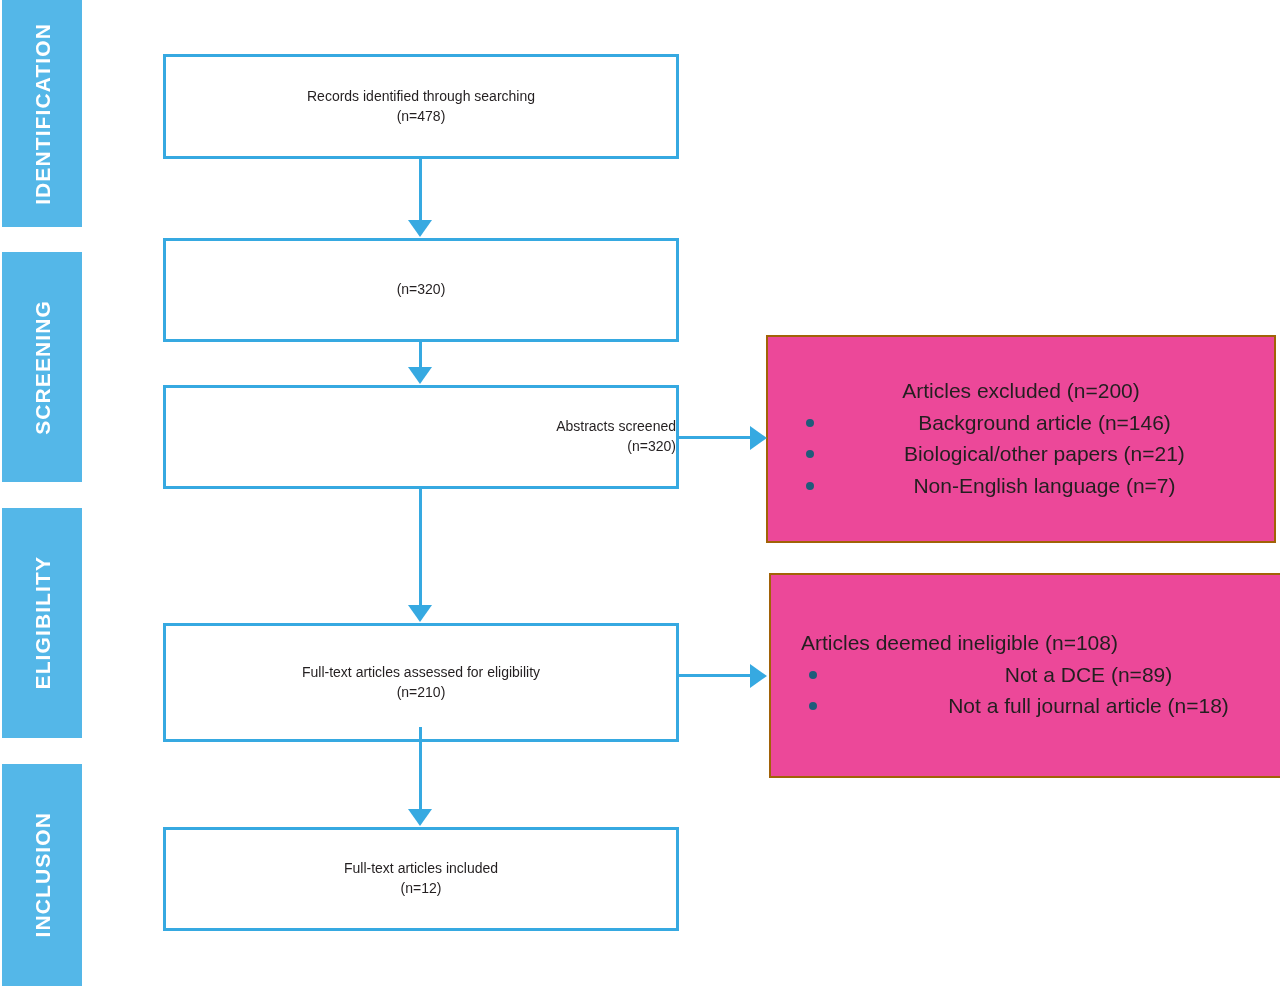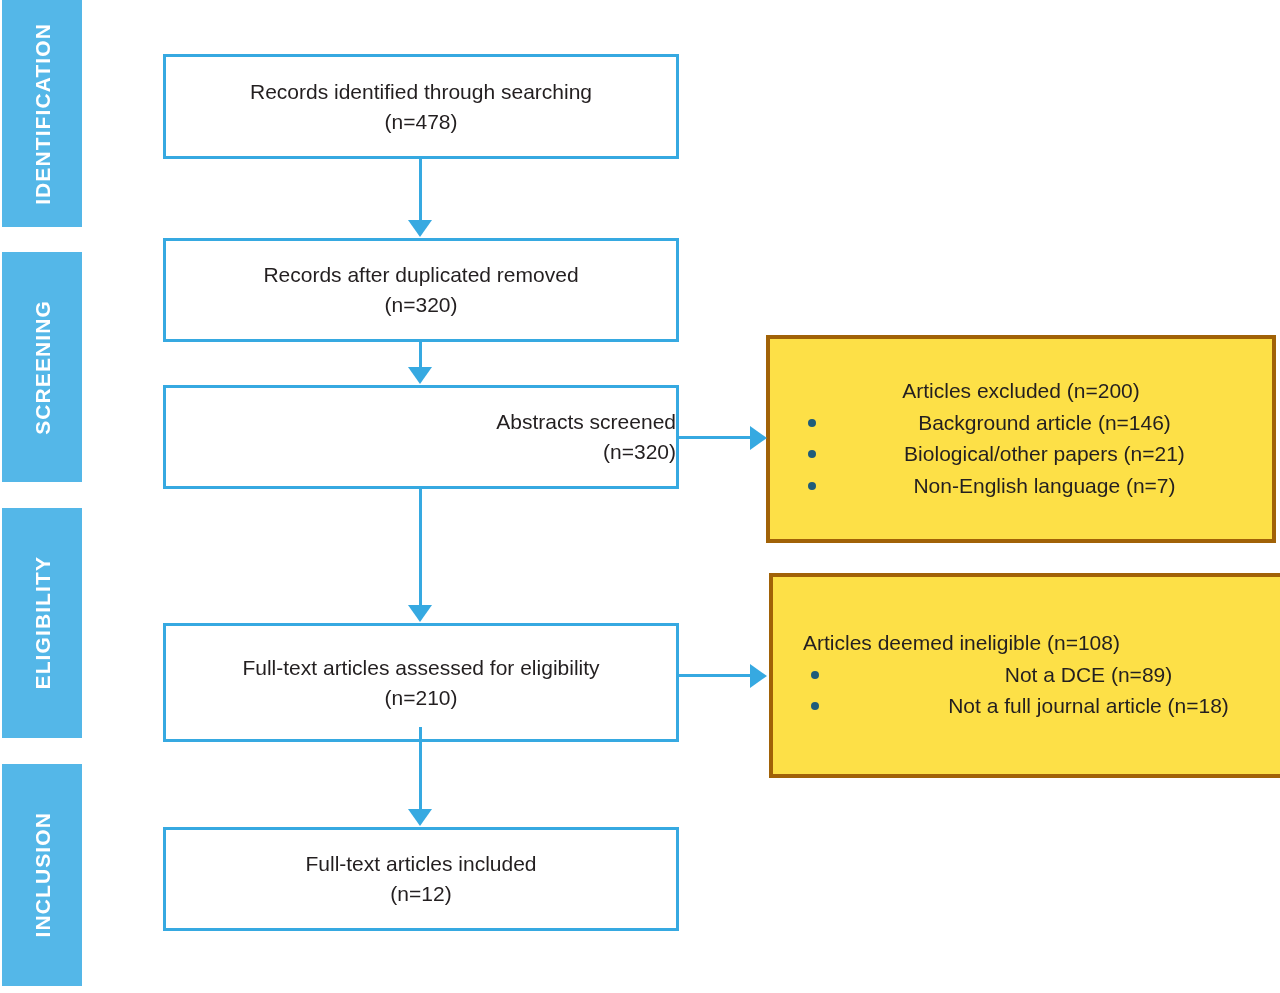--- a/index.html
+++ b/index.html
@@ -44,33 +44,33 @@
     position: absolute;
     box-sizing: border-box;
     border: 3px solid #36a9e1;
     background: #ffffff;
     display: flex;
     flex-direction: column;
     align-items: center;
     justify-content: center;
   }
   .flow-box .line {
-    font-size: 21px;
+    font-size: 14px;
     line-height: 1.42;
     color: #231f20;
     text-align: center;
     white-space: nowrap;
   }
 
   
   .excl-box {
     position: absolute;
     box-sizing: border-box;
-    border: 4px solid #a16207;
-    background: #fde047;
+    border: 2px solid #a16207;
+    background: #ec4899;
     display: flex;
     flex-direction: column;
     justify-content: center;
   }
   .excl-title {
     font-size: 21px;
     line-height: 1.42;
     color: #231f20;
   }
   .excl-title.center { text-align: center; }
@@ -149,21 +149,20 @@
   <div class="stage-band" style="left:2px; top:764px; width:80px; height:222px;">
     <span class="stage-band-label">INCLUSION</span>
   </div>
 
   <div class="flow-box" style="left:163px; top:54px; width:516px; height:105px;">
     <div class="line">Records identified through searching</div>
     <div class="line">(n=478)</div>
   </div>
 
   <div class="flow-box" style="left:163px; top:238px; width:516px; height:104px;">
-    <div class="line">Records after duplicated removed</div>
     <div class="line">(n=320)</div>
   </div>
 
   <div class="flow-box" style="left:163px; top:385px; width:516px; height:104px;align-items:flex-end;">
     <div class="line">Abstracts screened</div>
     <div class="line">(n=320)</div>
   </div>
 
   <div class="flow-box" style="left:163px; top:623px; width:516px; height:119px;">
     <div class="line">Full-text articles assessed for eligibility</div>

